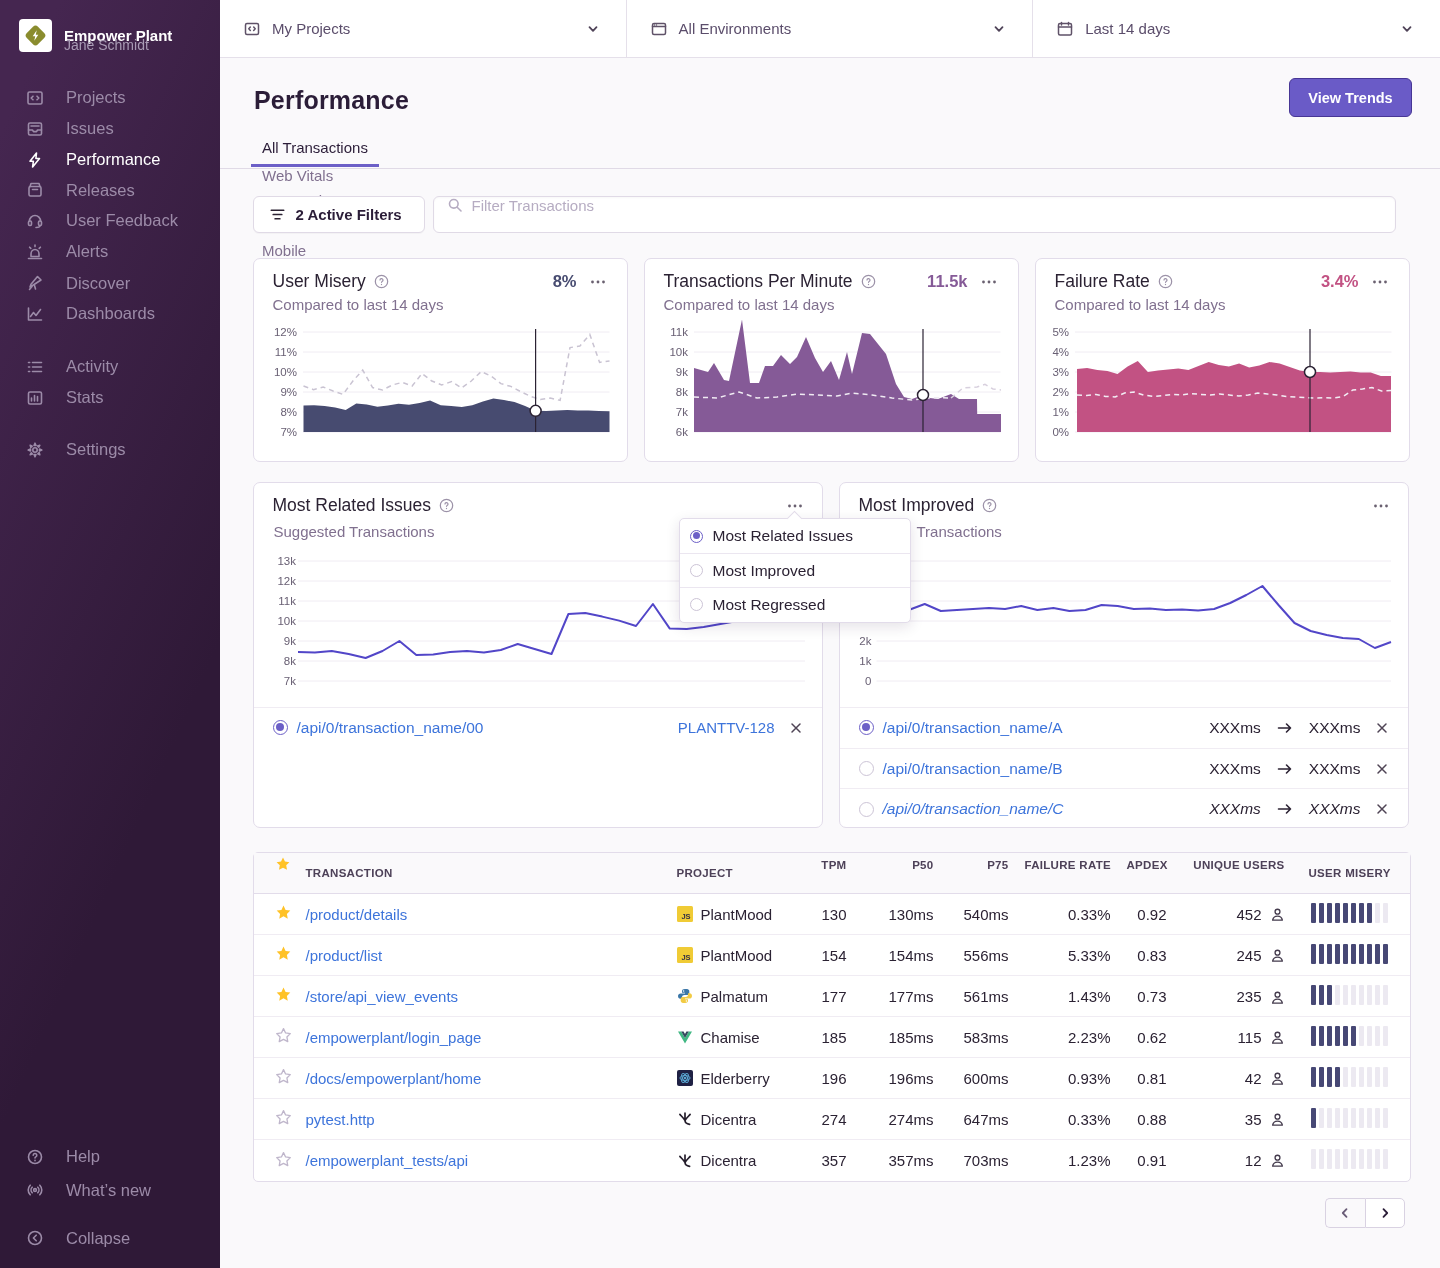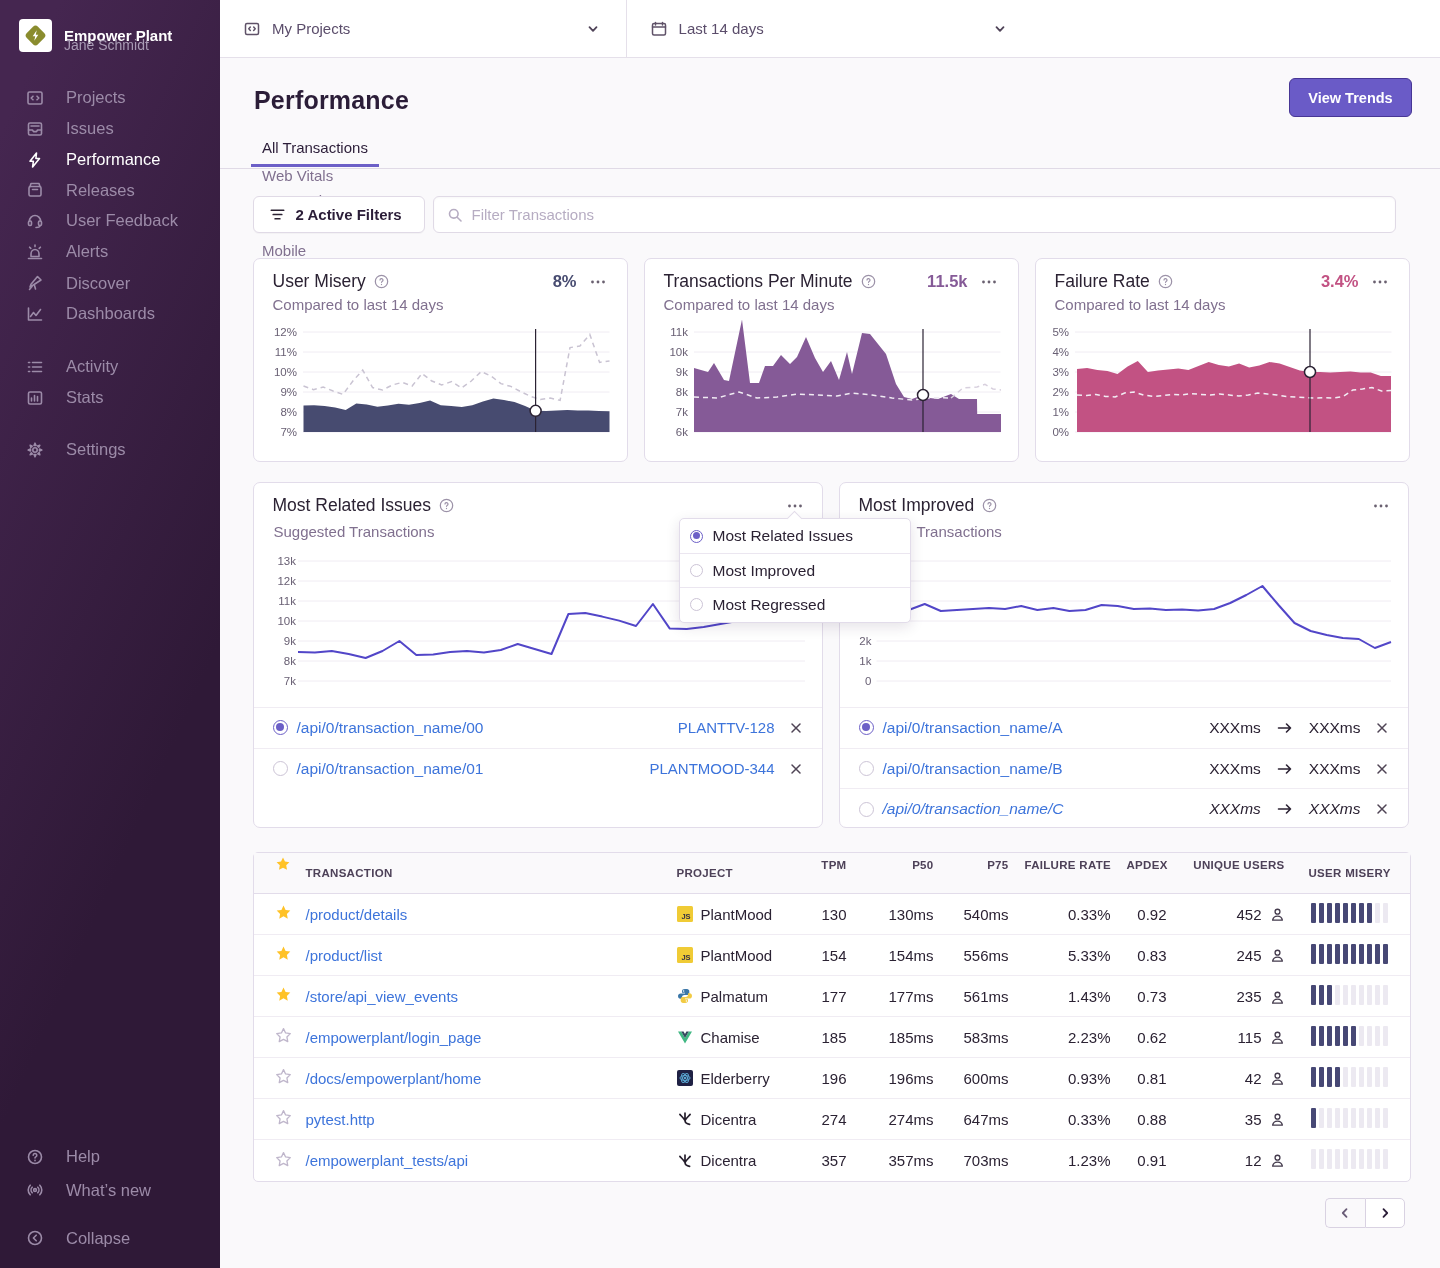--- a/index.html
+++ b/index.html
@@ -20,21 +20,21 @@
 .main { position:absolute; left:220px; top:58px; width:1220px; }
 .h1 { position:absolute; left:34px; top:28px; font-size:25px; font-weight:bold; color:#2B1D38; letter-spacing:.2px; }
 .viewtrends { position:absolute; left:1069px; top:20px; width:123px; height:39px; background:#6A5BC7; border:1px solid #473695; border-radius:6px; color:#fff; font-size:14.5px; font-weight:bold; display:flex; align-items:center; justify-content:center; }
 .tabs { position:absolute; left:42px; top:81px; display:flex; font-size:15px; color:#80708F;flex-direction:column; }
 .tab { margin-right:33px; padding-bottom:8px; }
 .tab.active { color:#2B1D38; border-bottom:3px solid #6C5FC7; padding-left:11px; padding-right:11px; margin-left:-11px; margin-right:22px; }
 .tabline { position:absolute; left:0; top:110px; width:1220px; border-bottom:1px solid #E0DAE6; }
 .content { position:absolute; left:220px; top:168px; width:1220px; }
 .fbtn { position:absolute; left:32.5px; top:28px; width:172px; height:37px; background:#fff; border:1px solid #E0DAE6; border-radius:6px; display:flex; align-items:center; color:#2B1D38; font-weight:bold; font-size:15px; box-shadow:0 1px 1px rgba(0,0,0,0.03); }
 .fbtn .ic { margin:0 10px 0 15px; display:flex; }
-.fsearch { position:absolute; left:212.5px; top:28px; width:963px; height:37px; background:#fff; border:1px solid #E0DAE6; border-radius:6px; display:flex; align-items:center; color:#B6ACC2; font-size:15px; box-shadow:inset 0 1px 2px rgba(0,0,0,0.03); }
+.fsearch { position:absolute; left:212.5px; top:28px; width:963px; height:37px; background:#fff; border:1px solid #E0DAE6; border-radius:6px; display:flex; color:#B6ACC2; font-size:15px; box-shadow:inset 0 1px 2px rgba(0,0,0,0.03); }
 .fsearch .ic { margin:0 9px 0 13px; display:flex; }
 .card { position:absolute; background:#fff; border:1px solid #E2DCEA; border-radius:7px; }
 .ctitle { position:absolute; left:19px; top:12px; font-size:17.5px; color:#2B2233; display:flex; align-items:center; gap:8px; }
 .csub { position:absolute; left:19px; top:37px; font-size:15px; color:#80708F; }
 .cval { position:absolute; top:13px; font-size:16.5px; font-weight:bold; }
 .cdots { position:absolute; top:14px; display:flex; }
 svg.chart { position:absolute; left:0; top:0; }
 .lrow { position:absolute; left:0; width:100%; height:40.7px; border-top:1px solid #F0ECF3; display:flex; align-items:center; font-size:15.5px; }
 .radio { width:15px; height:15px; border-radius:50%; border:1.5px solid #CCC4D6; background:#fff; display:inline-block; flex:none; }
 .radio.on { border-color:#6C5FC7; position:relative; }
@@ -215,20 +215,35 @@
       <span class="lb">My Projects</span>
       <span class="ch">
         <svg width="14" height="14" viewBox="0 0 14 14" fill="none" stroke="#4F4358" stroke-width="1.8" stroke-linecap="round" stroke-linejoin="round">
           <path d="M3.5 5.2 7 8.8 10.5 5.2"></path>
         </svg>
       </span>
     </div>
 <div class="tsel">
       <span class="ic">
         <svg width="16" height="16" viewBox="0 0 16 16" fill="none" stroke="#5F5268" stroke-width="1.5" stroke-linecap="round" stroke-linejoin="round">
+          <rect x="1.5" y="2.5" width="13" height="11" rx="1.5"></rect>
+          <path d="M1.5 5.5 h13"></path>
+          <path d="M3.5 4 h.01 M5.5 4 h.01"></path>
+        </svg>
+      </span>
+      <span class="lb">All Environments</span>
+      <span class="ch">
+        <svg width="14" height="14" viewBox="0 0 14 14" fill="none" stroke="#4F4358" stroke-width="1.8" stroke-linecap="round" stroke-linejoin="round">
+          <path d="M3.5 5.2 7 8.8 10.5 5.2"></path>
+        </svg>
+      </span>
+    </div>
+<div class="tsel">
+      <span class="ic">
+        <svg width="16" height="16" viewBox="0 0 16 16" fill="none" stroke="#5F5268" stroke-width="1.5" stroke-linecap="round" stroke-linejoin="round">
           <rect x="1.5" y="2.5" width="13" height="11.5" rx="1.5"></rect>
           <path d="M1.5 6 h13"></path>
           <path d="M4.5 1.5 v2.5 M11.5 1.5 v2.5"></path>
         </svg>
       </span>
       <span class="lb">Last 14 days</span>
       <span class="ch">
         <svg width="14" height="14" viewBox="0 0 14 14" fill="none" stroke="#4F4358" stroke-width="1.8" stroke-linecap="round" stroke-linejoin="round">
           <path d="M3.5 5.2 7 8.8 10.5 5.2"></path>
         </svg>
@@ -391,30 +406,20 @@
         <text x="42" y="162" font-size="11.5" fill="#696074" text-anchor="end" font-family="Liberation Sans">9k</text>
         <text x="42" y="182" font-size="11.5" fill="#696074" text-anchor="end" font-family="Liberation Sans">8k</text>
         <text x="42" y="202" font-size="11.5" fill="#696074" text-anchor="end" font-family="Liberation Sans">7k</text>
         <polyline points="44.0,169.0 60.9,169.6 77.8,168.0 94.7,171.0 111.6,175.0 128.5,168.0 145.4,158.0 162.3,172.0 179.2,171.6 196.1,169.0 213.0,168.0 229.9,169.6 246.8,167.0 263.7,161.0 280.6,166.0 297.5,171.0 314.4,131.0 331.3,130.0 348.2,133.6 365.1,137.6 382.0,143.0 398.9,121.0 415.8,145.6 432.7,146.0 449.6,144.0 466.5,141.0 483.4,138.0 500.3,136.0 517.2,135.0 534.1,136.0 551.0,135.0" fill="none" stroke="#5246C8" stroke-width="2" stroke-linejoin="round"></polyline>
       </svg>
       <div class="lrow" style="top:224.0px;">
         <span class="radio on"></span>
         <a>/api/0/transaction_name/00</a>
         <span class="right">
           <span class="code">PLANTTV-128</span>
-          <svg width="14" height="14" viewBox="0 0 14 14" fill="none" stroke="#4F4455" stroke-width="1.5" stroke-linecap="round">
-            <path d="M3 3 11 11 M11 3 3 11"></path>
-          </svg>
-        </span>
-      </div>
-      <div class="lrow" style="top:264.7px;">
-        <span class="radio"></span>
-        <a>/api/0/transaction_name/01</a>
-        <span class="right">
-          <span class="code">PLANTMOOD-344</span>
           <svg width="14" height="14" viewBox="0 0 14 14" fill="none" stroke="#4F4455" stroke-width="1.5" stroke-linecap="round">
             <path d="M3 3 11 11 M11 3 3 11"></path>
           </svg>
         </span>
       </div>
     </div>
 <div class="card" style="left:618.5px; top:314px; width:570px; height:346px;">
       <div class="ctitle">Most Improved <svg width="15" height="15" viewBox="0 0 16 16" fill="none" stroke="#9C92A8" stroke-width="1.3">
           <circle cx="8" cy="8" r="6.6"></circle>
           <path d="M6.4 6.4a1.6 1.6 0 1 1 2.3 1.5c-.45.27-.7.5-.7.95" stroke-linecap="round"></path>

